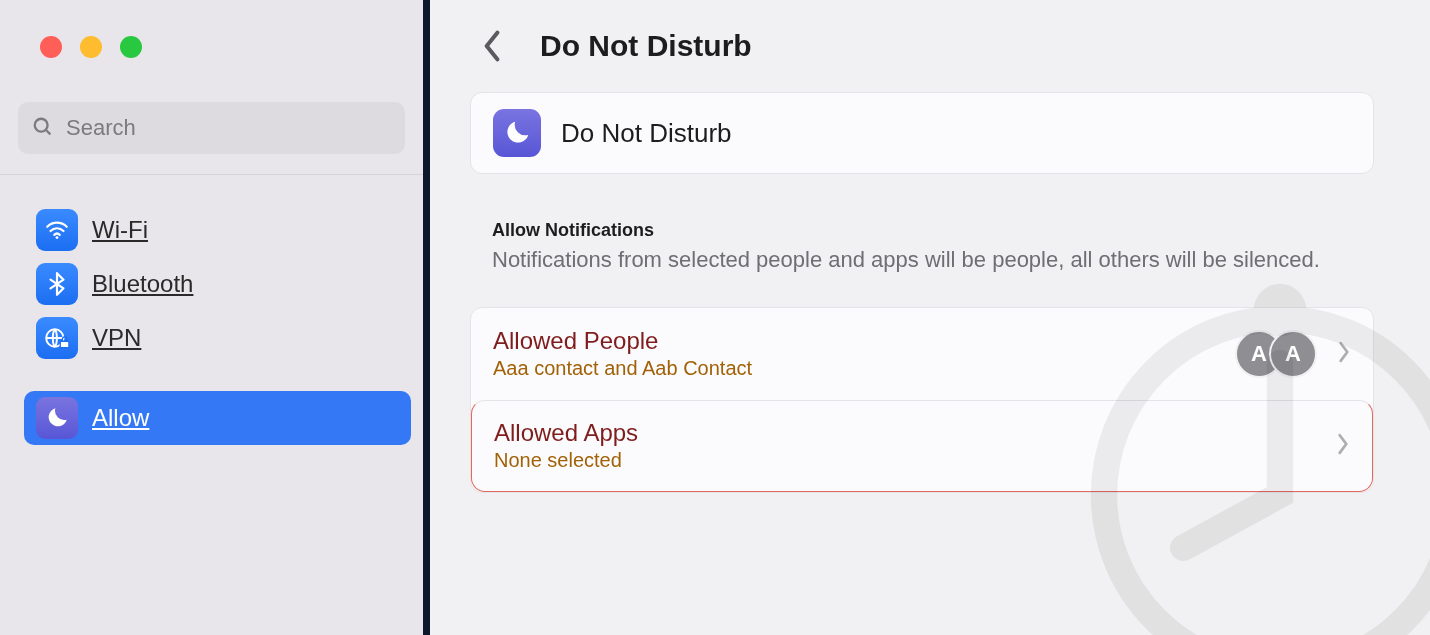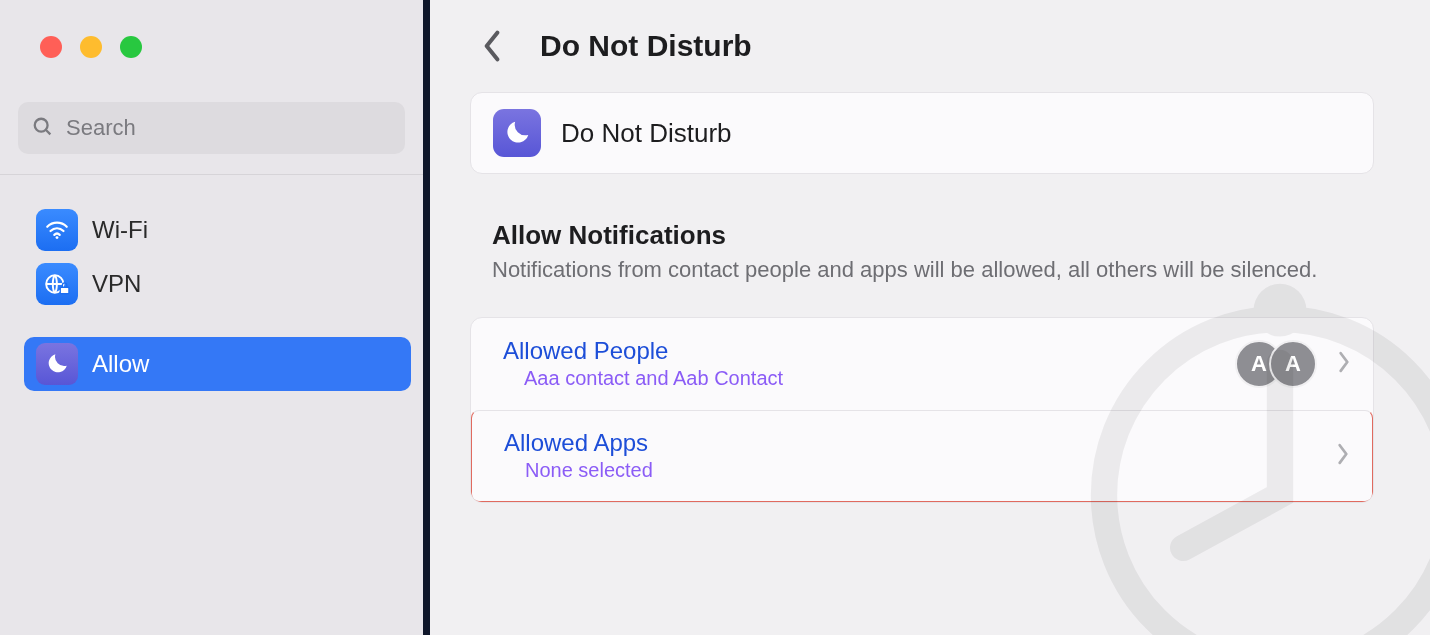--- a/index.html
+++ b/index.html
@@ -88,20 +88,21 @@
       gap: 14px;
       cursor: default;
     }
     .nav-item.selected {
       background: #3478f6;
       color: #fff;
     }
     .nav-item-label {
       font-size: 24px;
       color: #2a2a2a;
+      text-decoration: underline;
     }
     .nav-item.selected .nav-item-label { color: #fff; }
     .nav-icon {
       width: 42px;
       height: 42px;
       border-radius: 9px;
       display: flex;
       align-items: center;
       justify-content: center;
       flex-shrink: 0;
@@ -165,21 +166,21 @@
     }
     .dnd-label {
       font-size: 26px;
       color: #1d1d1f;
     }
 
     .section-header {
       padding: 0 22px 12px 22px;
     }
     .section-title {
-      font-size: 26px;
+      font-size: 18px;
       font-weight: 700;
       color: #1d1d1f;
       margin-bottom: 4px;
       margin-top: 20px;
     }
     .section-sub {
       font-size: 22px;
       color: #6e6e73;
       line-height: 1.35;
     }
@@ -198,28 +199,26 @@
       min-height: 92px;
     }
     .row + .row {
       border-top: 1px solid #e5e3e7;
     }
     .row-text {
       flex: 1;
     }
     .row-title {
       font-size: 24px;
-      color: #1d4ed8;
-      margin-left: 10px;
+      color: #7f1d1d;
     }
     .row-sub {
       font-size: 20px;
-      color: #8b5cf6;
+      color: #a16207;
       margin-top: 2px;
-      margin-left: 31px;
     }
     .row-trail {
       display: flex;
       align-items: center;
       gap: 10px;
     }
     .chev {
       color: #aeaeb2;
     }
     .avatars {
@@ -236,21 +235,21 @@
       align-items: center;
       justify-content: center;
       font-size: 22px;
       font-weight: 600;
       border: 2px solid #f1f0f2;
     }
     .avatar + .avatar { margin-left: -14px; }
 
     .highlight-box {
       border: 1.5px solid #e06a5f;
-      border-radius: 8px;
+      border-radius: 14px;
     }
 
     .watermark {
       position: absolute;
       right: -70px;
       bottom: -80px;
       width: 440px;
       height: 440px;
       opacity: 0.06;
       pointer-events: none;
@@ -285,20 +284,28 @@
           <svg viewBox="0 0 24 24" fill="none" stroke="#fff" stroke-width="2" stroke-linecap="round">
               <path d="M3 9c5-5 13-5 18 0"></path>
               <path d="M6 13c3.5-3.5 8.5-3.5 12 0"></path>
               <path d="M9.5 16.5c1.5-1.5 3.5-1.5 5 0"></path>
               <circle cx="12" cy="19" r="1.3" fill="#fff" stroke="none"></circle>
             </svg>
         </div>
         <span class="nav-item-label">Wi-Fi</span>
       </div>
       <div class="nav-item">
+        <div class="nav-icon ic-bluetooth">
+          <svg viewBox="0 0 24 24" fill="none" stroke="#fff" stroke-width="2" stroke-linecap="round" stroke-linejoin="round">
+              <path d="M12 2v20l6-6-12-8m0 8l12-8-6-6"></path>
+            </svg>
+        </div>
+        <span class="nav-item-label">Bluetooth</span>
+      </div>
+      <div class="nav-item">
         <div class="nav-icon ic-vpn">
           <svg viewBox="0 0 24 24" fill="none" stroke="#fff" stroke-width="1.8">
               <circle cx="10" cy="12" r="8"></circle>
               <path d="M2 12h16M10 4c2.5 2.7 2.5 13.3 0 16M10 4c-2.5 2.7-2.5 13.3 0 16"></path>
               <rect x="15" y="15" width="8" height="6" rx="1" fill="#fff" stroke="#1c6ef2" stroke-width="1.2"></rect>
               <path d="M17 15v-2a2 2 0 0 1 4 0v2" stroke="#1c6ef2" stroke-width="1.2"></path>
             </svg>
         </div>
         <span class="nav-item-label">VPN</span>
       </div>
@@ -337,21 +344,21 @@
     <div class="dnd-icon">
       <svg width="30" height="30" viewBox="0 0 24 24" fill="#fff">
           <path d="M21 13.5A8.5 8.5 0 0 1 10.5 3 8.5 8.5 0 1 0 21 13.5z"></path>
         </svg>
     </div>
     <span class="dnd-label">Do Not Disturb</span>
   </div>
 
   <div class="section-header">
     <div class="section-title">Allow Notifications</div>
-    <div class="section-sub">Notifications from contact people and apps will be allowed, all others will be silenced.</div>
+    <div class="section-sub">Notifications from selected people and apps will be people, all others will be silenced.</div>
   </div>
 
   <div class="list-card">
     <div class="row">
       <div class="row-text">
         <div class="row-title">Allowed People</div>
         <div class="row-sub">Aaa contact and Aab Contact</div>
       </div>
       <div class="row-trail">
         <div class="avatars">

